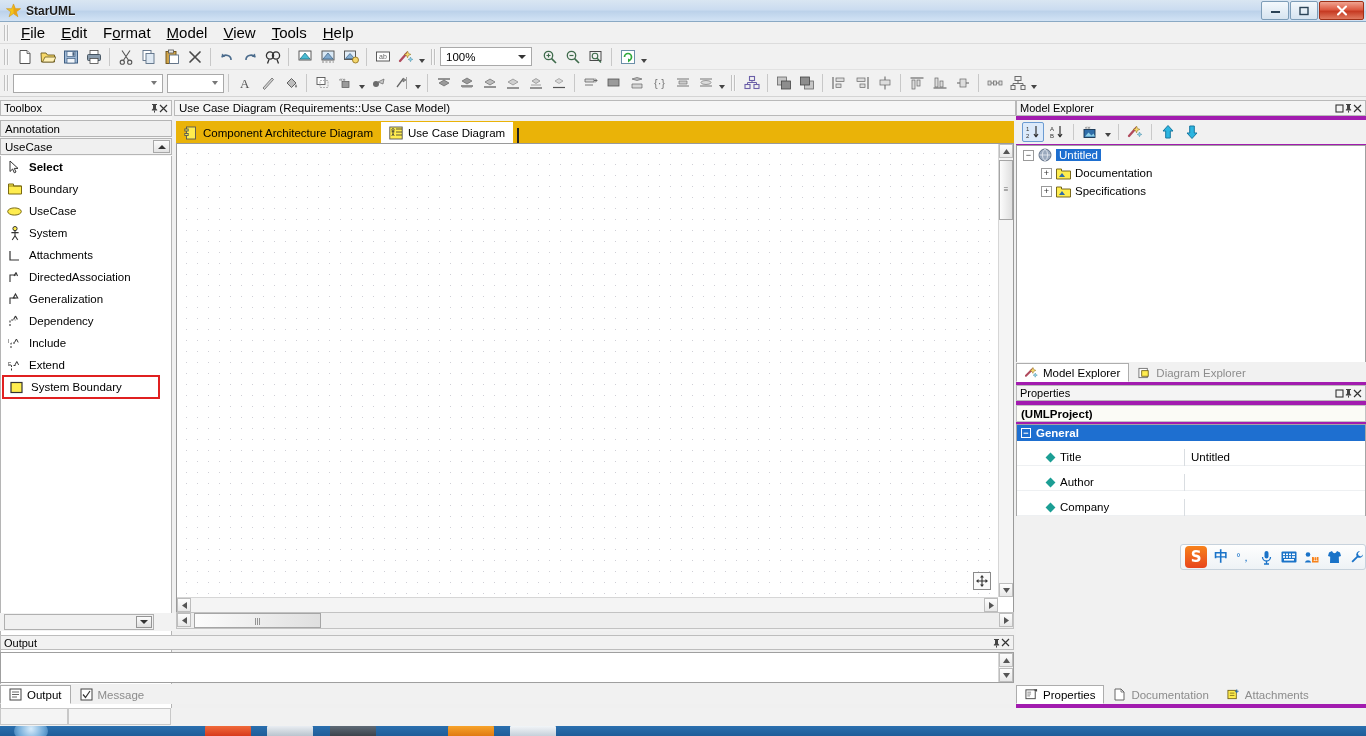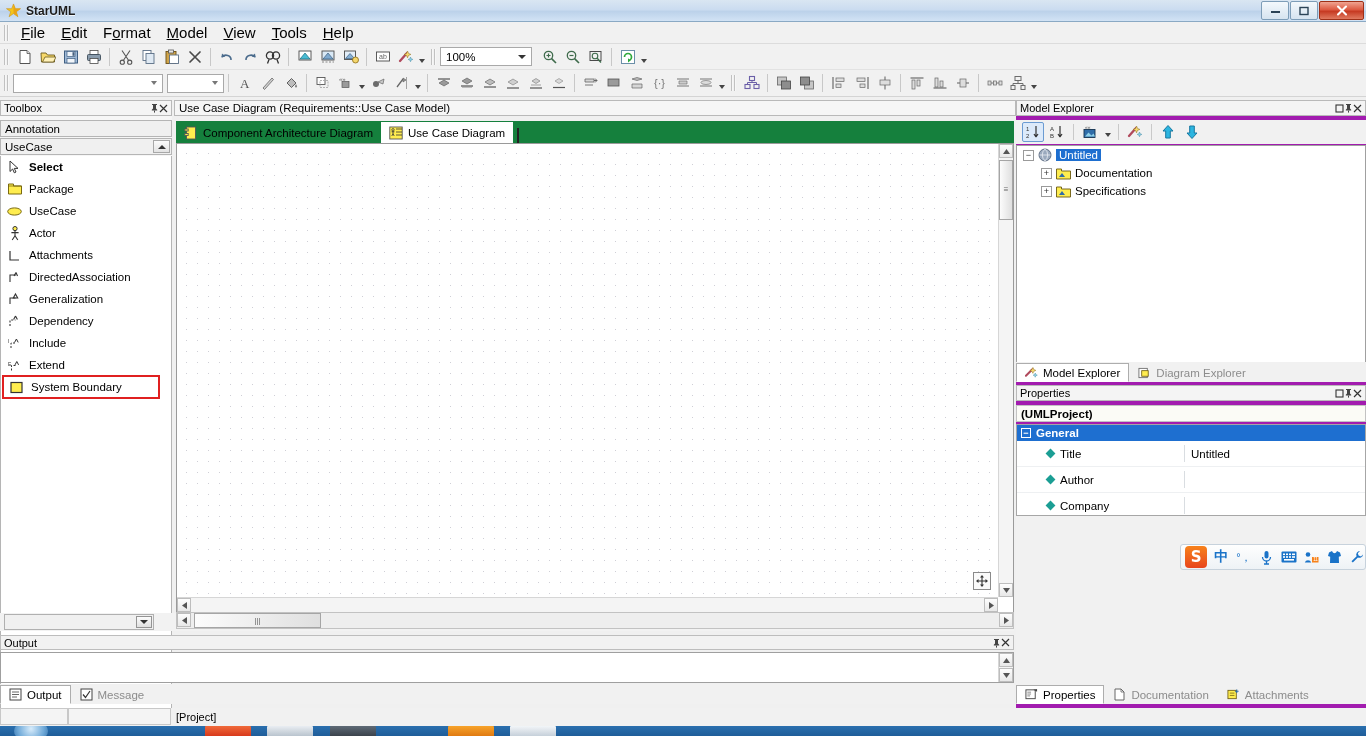--- a/index.html
+++ b/index.html
@@ -132,21 +132,21 @@
     border-top: 5px solid #444; }
 
   
   .diag-title {
     position: absolute; left: 174px; top: 100px; width: 842px; height: 16px;
     background: #f6f6f6; border: 1px solid #b9b9b9; display: flex; align-items: center;
     padding-left: 4px; font-size: 11.5px;
   }
   .diag-tabs {
     position: absolute; left: 176px; top: 121px; width: 838px; height: 22px;
-    display: flex; align-items: flex-end; background: #15803d;
+    display: flex; align-items: flex-end; background: #eab308;
   }
   .dtab {
     height: 21px; display: flex; align-items: center; gap: 5px; padding: 0 7px;
     font-size: 11.5px; border: 1px solid transparent; background: transparent;
   }
   .dtab.active { background: #fff; }
   .dtab .ico { width: 14px; height: 14px; display: flex; align-items: center; justify-content: center; }
   .tab-caret { width: 2px; height: 15px; background: #222; margin-left: 4px; }
 
   .canvas-wrap {
@@ -293,21 +293,21 @@
     background: #fff; border: 1px solid #a6a6a6;
   }
   .pg-group {
     height: 16px; background: #1e6fd0; color: #fff; font-weight: bold;
     display: flex; align-items: center; gap: 5px; padding-left: 4px; font-size: 11.5px;
   }
   .pg-group .exp {
     width: 10px; height: 10px; border: 1px solid #fff; background: #1e6fd0;
     display: flex; align-items: center; justify-content: center; font-size: 9px; line-height: 1;
   }
-  .pg-row { height: 26px; display: flex; align-items: center; border-bottom: 1px solid #eef0f2; }
+  .pg-row { height: 17px; display: flex; align-items: center; border-bottom: 1px solid #eef0f2; margin-top: 8px; }
   .pg-name { width: 168px; display: flex; align-items: center; gap: 6px; padding-left: 30px;
     border-right: 1px solid #d9dde1; height: 17px; font-size: 11.5px; }
   .pg-val { flex: 1; padding-left: 6px; font-size: 11.5px; }
   .diamond { width: 7px; height: 7px; background: #1b9e94; transform: rotate(45deg); flex: none; }
   .prop-blank {
     position: absolute; left: 0; top: 416px; width: 350px; height: 168px; background: #f1f1f1;
   }
   .prop-tabs {
     position: absolute; left: 0; top: 584px; width: 350px; height: 20px;
     display: flex; align-items: flex-end; background: #f1f1f1;
@@ -785,40 +785,40 @@
         <span>Select</span>
       </div>
 
       <div class="tbx-item">
         <span class="ico">
           <svg width="14" height="12" viewBox="0 0 14 12">
               <path d="M0.5,1 h5 v2 h8 v8 h-13z" fill="#ffed4f" stroke="#7a6a10" stroke-width="1"></path>
               <path d="M0.5,3 h13" stroke="#7a6a10" stroke-width=".8"></path>
             </svg>
         </span>
-        <span>Package</span>
+        <span>Boundary</span>
       </div>
 
       <div class="tbx-item">
         <span class="ico">
           <svg width="15" height="11" viewBox="0 0 15 11">
               <ellipse cx="7.5" cy="5.5" rx="6.8" ry="3.6" fill="#ffed4f" stroke="#7a6a10" stroke-width="1"></ellipse>
             </svg>
         </span>
         <span>UseCase</span>
       </div>
 
       <div class="tbx-item">
         <span class="ico">
           <svg width="12" height="15" viewBox="0 0 12 15">
               <circle cx="6" cy="2.6" r="2.1" fill="#ffed4f" stroke="#333" stroke-width="1"></circle>
               <path d="M6,4.8 v5 M2.4,6.6 h7.2 M6,9.8 L3.2,14 M6,9.8 L8.8,14" stroke="#333" stroke-width="1.1" fill="none"></path>
             </svg>
         </span>
-        <span>Actor</span>
+        <span>System</span>
       </div>
 
       <div class="tbx-item">
         <span class="ico">
           <svg width="13" height="13" viewBox="0 0 13 13">
               <path d="M2,2 v9 h9" fill="none" stroke="#333" stroke-width="1.2"></path>
             </svg>
         </span>
         <span>Attachments</span>
       </div>
@@ -1293,21 +1293,20 @@
     <span class="ime-it">
       <svg width="14" height="14" viewBox="0 0 14 14">
           <path d="M10,1 a3.6,3.6 0 0 0 -3.4,5.2 L1.5,11.3 l1.3,1.3 l5.1,-5.1 A3.6,3.6 0 0 0 13,4.4 L11,6.4 L8.6,5.6 L7.8,3.2 z" fill="#1a73c8"></path>
         </svg>
     </span>
   </div>
 
   <div class="statusbar">
     <div class="sb-cell c1"></div>
     <div class="sb-cell c2"></div>
-    <div class="sb-cell c3">[Project]</div>
   </div>
 
   <div class="taskbar">
     <div class="tb-orb"></div>
     <div class="tb-ic" style="left:205px; width:46px; background:linear-gradient(to bottom,#f06a3a,#d8391c);"></div>
     <div class="tb-ic" style="left:267px; width:46px; background:linear-gradient(to bottom,#e9edf2,#b9c4ce);"></div>
     <div class="tb-ic" style="left:330px; width:46px; background:linear-gradient(to bottom,#5e6a76,#3b434c);"></div>
     <div class="tb-ic" style="left:448px; width:46px; background:linear-gradient(to bottom,#f7a32b,#e07a12);"></div>
     <div class="tb-ic" style="left:510px; width:46px; background:linear-gradient(to bottom,#f2f5f8,#c6d0da);"></div>
   </div>

